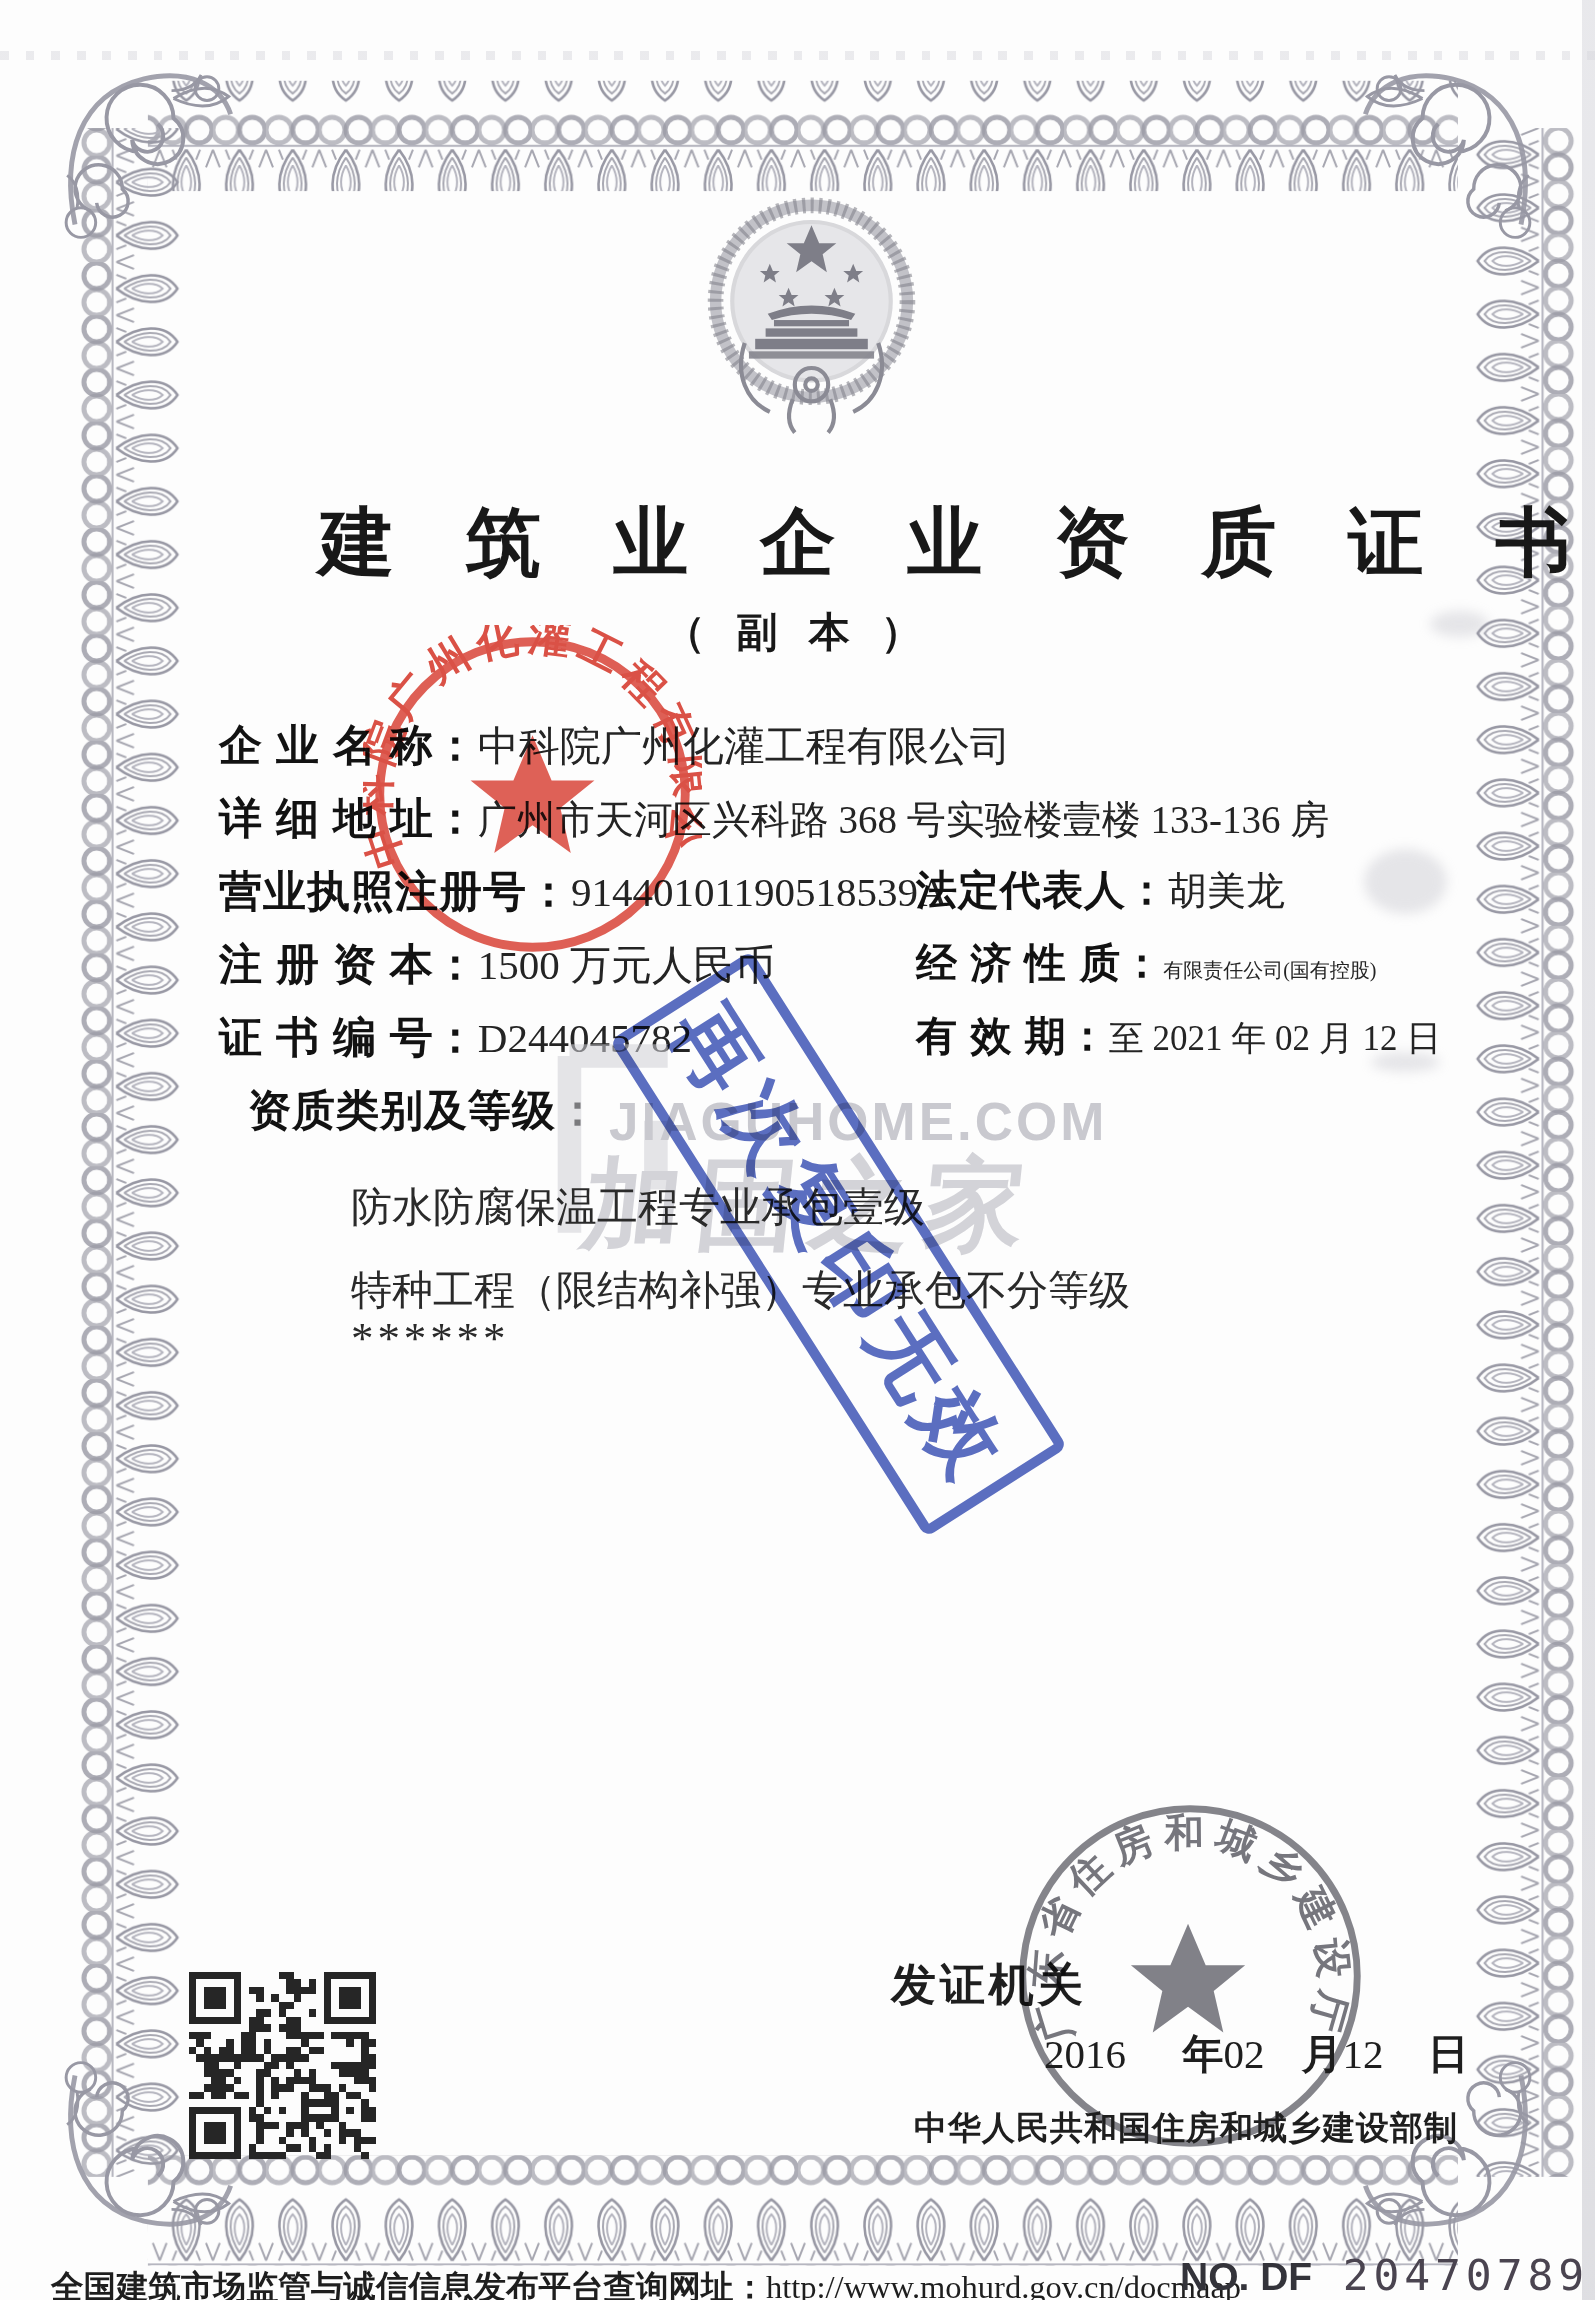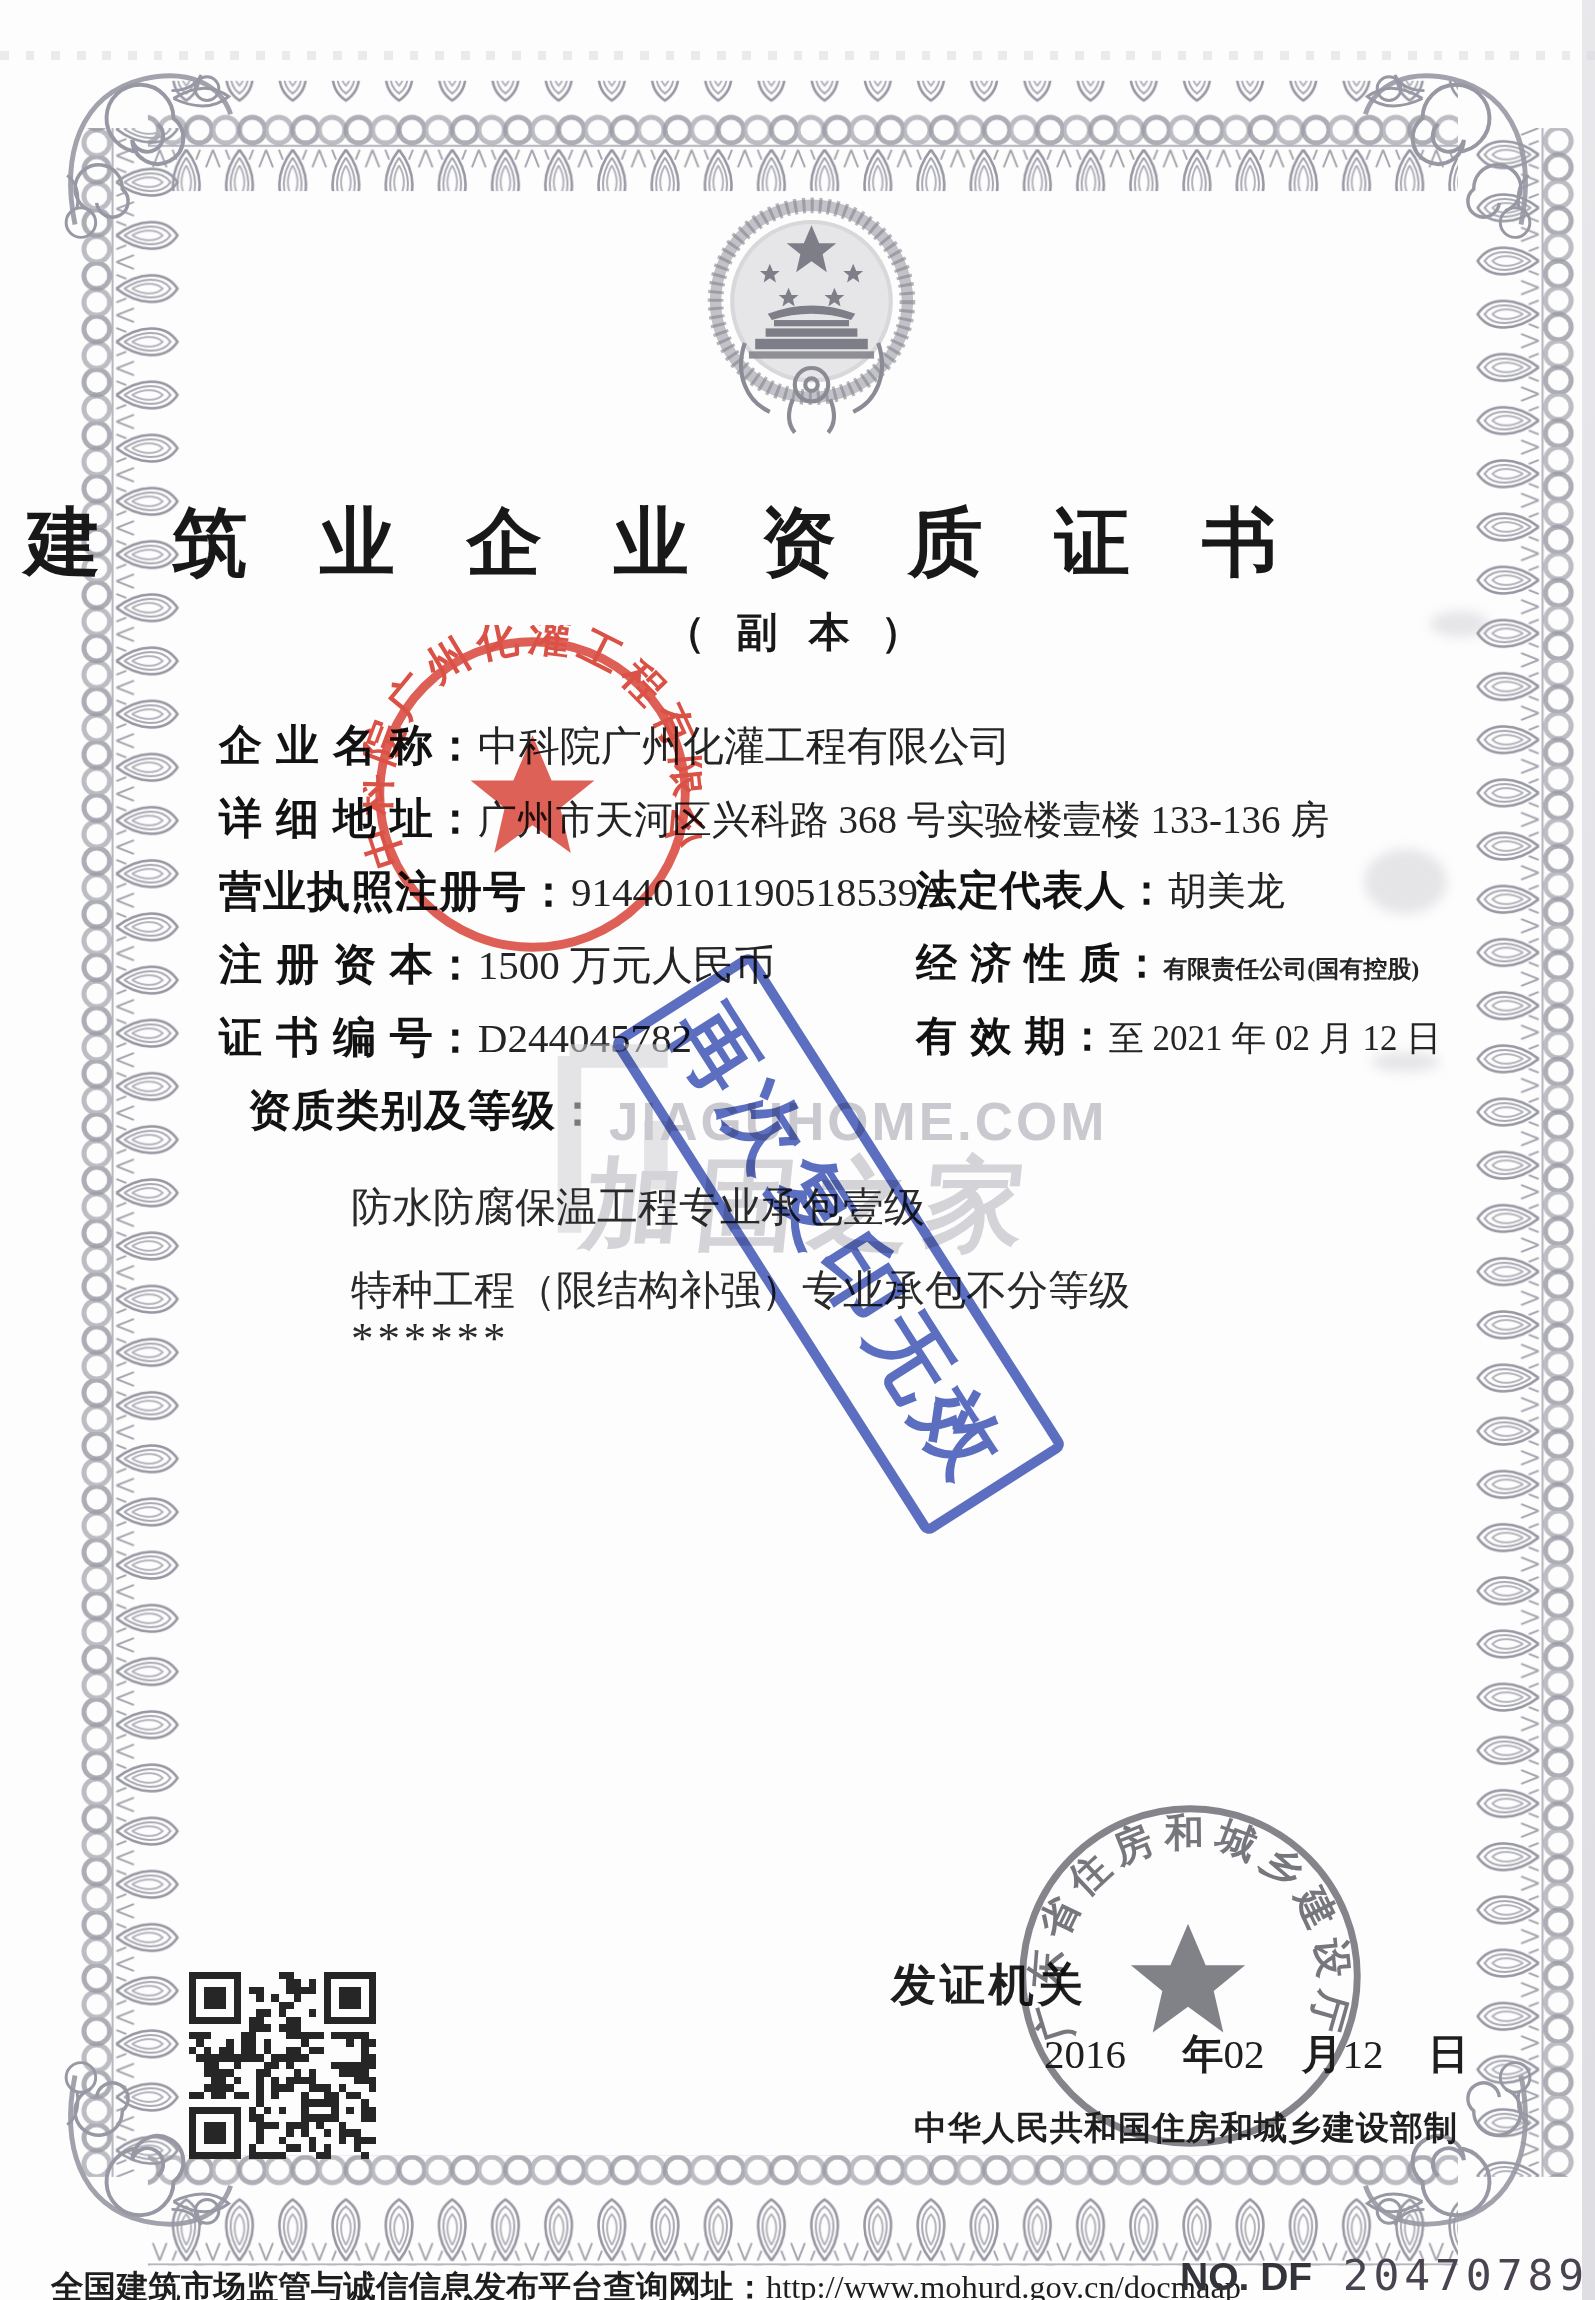--- a/index.html
+++ b/index.html
@@ -1,20 +1,20 @@
 <!DOCTYPE html>
 <html style="--seal-red: #d8392c; --stamp-blue: #3f55b7; --stamp-gray: #55555e;"><head>
 <meta charset="utf-8">
 <style>
   html,body{margin:0;padding:0;background:#ffffff;}
   .page{position:relative;width:1596px;height:2300px;background:#fdfdfd;overflow:hidden;
         font-family:"Liberation Sans",sans-serif;color:#1e1e1e;}
   .abs{position:absolute;white-space:nowrap;}
   
-  .title{left:0;right:0;top:493px;text-align:left;font-size:75px;font-weight:700;
+  .title{left:0;right:0;top:493px;text-align:right;font-size:75px;font-weight:700;
          letter-spacing:25.6px;padding-left:25.6px;color:#181818;}
   .subtitle{left:0;right:0;top:605px;text-align:center;font-size:41px;font-weight:700;
             letter-spacing:9.9px;color:#181818;}
   .cell{position:absolute;white-space:nowrap;}
   .lbl{font-weight:700;font-size:43px;color:#121212;letter-spacing:1px;}
   .val{font-family:"Liberation Serif",serif;color:#242424;}
   .qual{position:absolute;left:351px;font-family:"Liberation Serif",serif;font-size:41px;color:#2a2a2a;}
   
   .seal-red{position:absolute;left:363px;top:625px;width:339px;height:339px;
             color:var(--seal-red);opacity:.88;mix-blend-mode:multiply;}
@@ -141,21 +141,21 @@
   <div class="cell" style="left:219px;top:863px;">
     <span class="lbl">营业执照注册号：</span><span class="val" style="font-size:41px;margin-top:24px;">91440101190518539A</span>
   </div>
   <div class="cell" style="left:916px;top:863px;">
     <span class="lbl" style="font-size:41px;">法定代表人：</span><span class="val" style="font-size:39px;">胡美龙</span>
   </div>
   <div class="cell" style="left:219px;top:936px;">
     <span class="lbl">注 册 资 本：</span><span class="val" style="font-size:41px;">1500 万元人民币</span>
   </div>
   <div class="cell" style="left:916px;top:936px;">
-    <span class="lbl" style="font-size:41px;">经 济 性 质：</span><span class="val" style="font-size:24px;font-weight:bold;">有限责任公司(国有控股)</span>
+    <span class="lbl" style="font-size:41px;">经 济 性 质：</span><span class="val" style="font-size:20px;">有限责任公司(国有控股)</span>
   </div>
   <div class="cell" style="left:219px;top:1009px;">
     <span class="lbl">证 书 编 号：</span><span class="val" style="font-size:41px;">D244045782</span>
   </div>
   <div class="cell" style="left:916px;top:1009px;">
     <span class="lbl" style="font-size:41px;">有  效  期：</span><span class="val" style="font-size:35px;">至 2021 年 02 月 12 日</span>
   </div>
   <div class="cell" style="left:219px;top:1082px;margin-left:29px;">
     <span class="lbl">资质类别及等级：</span>
   </div>

